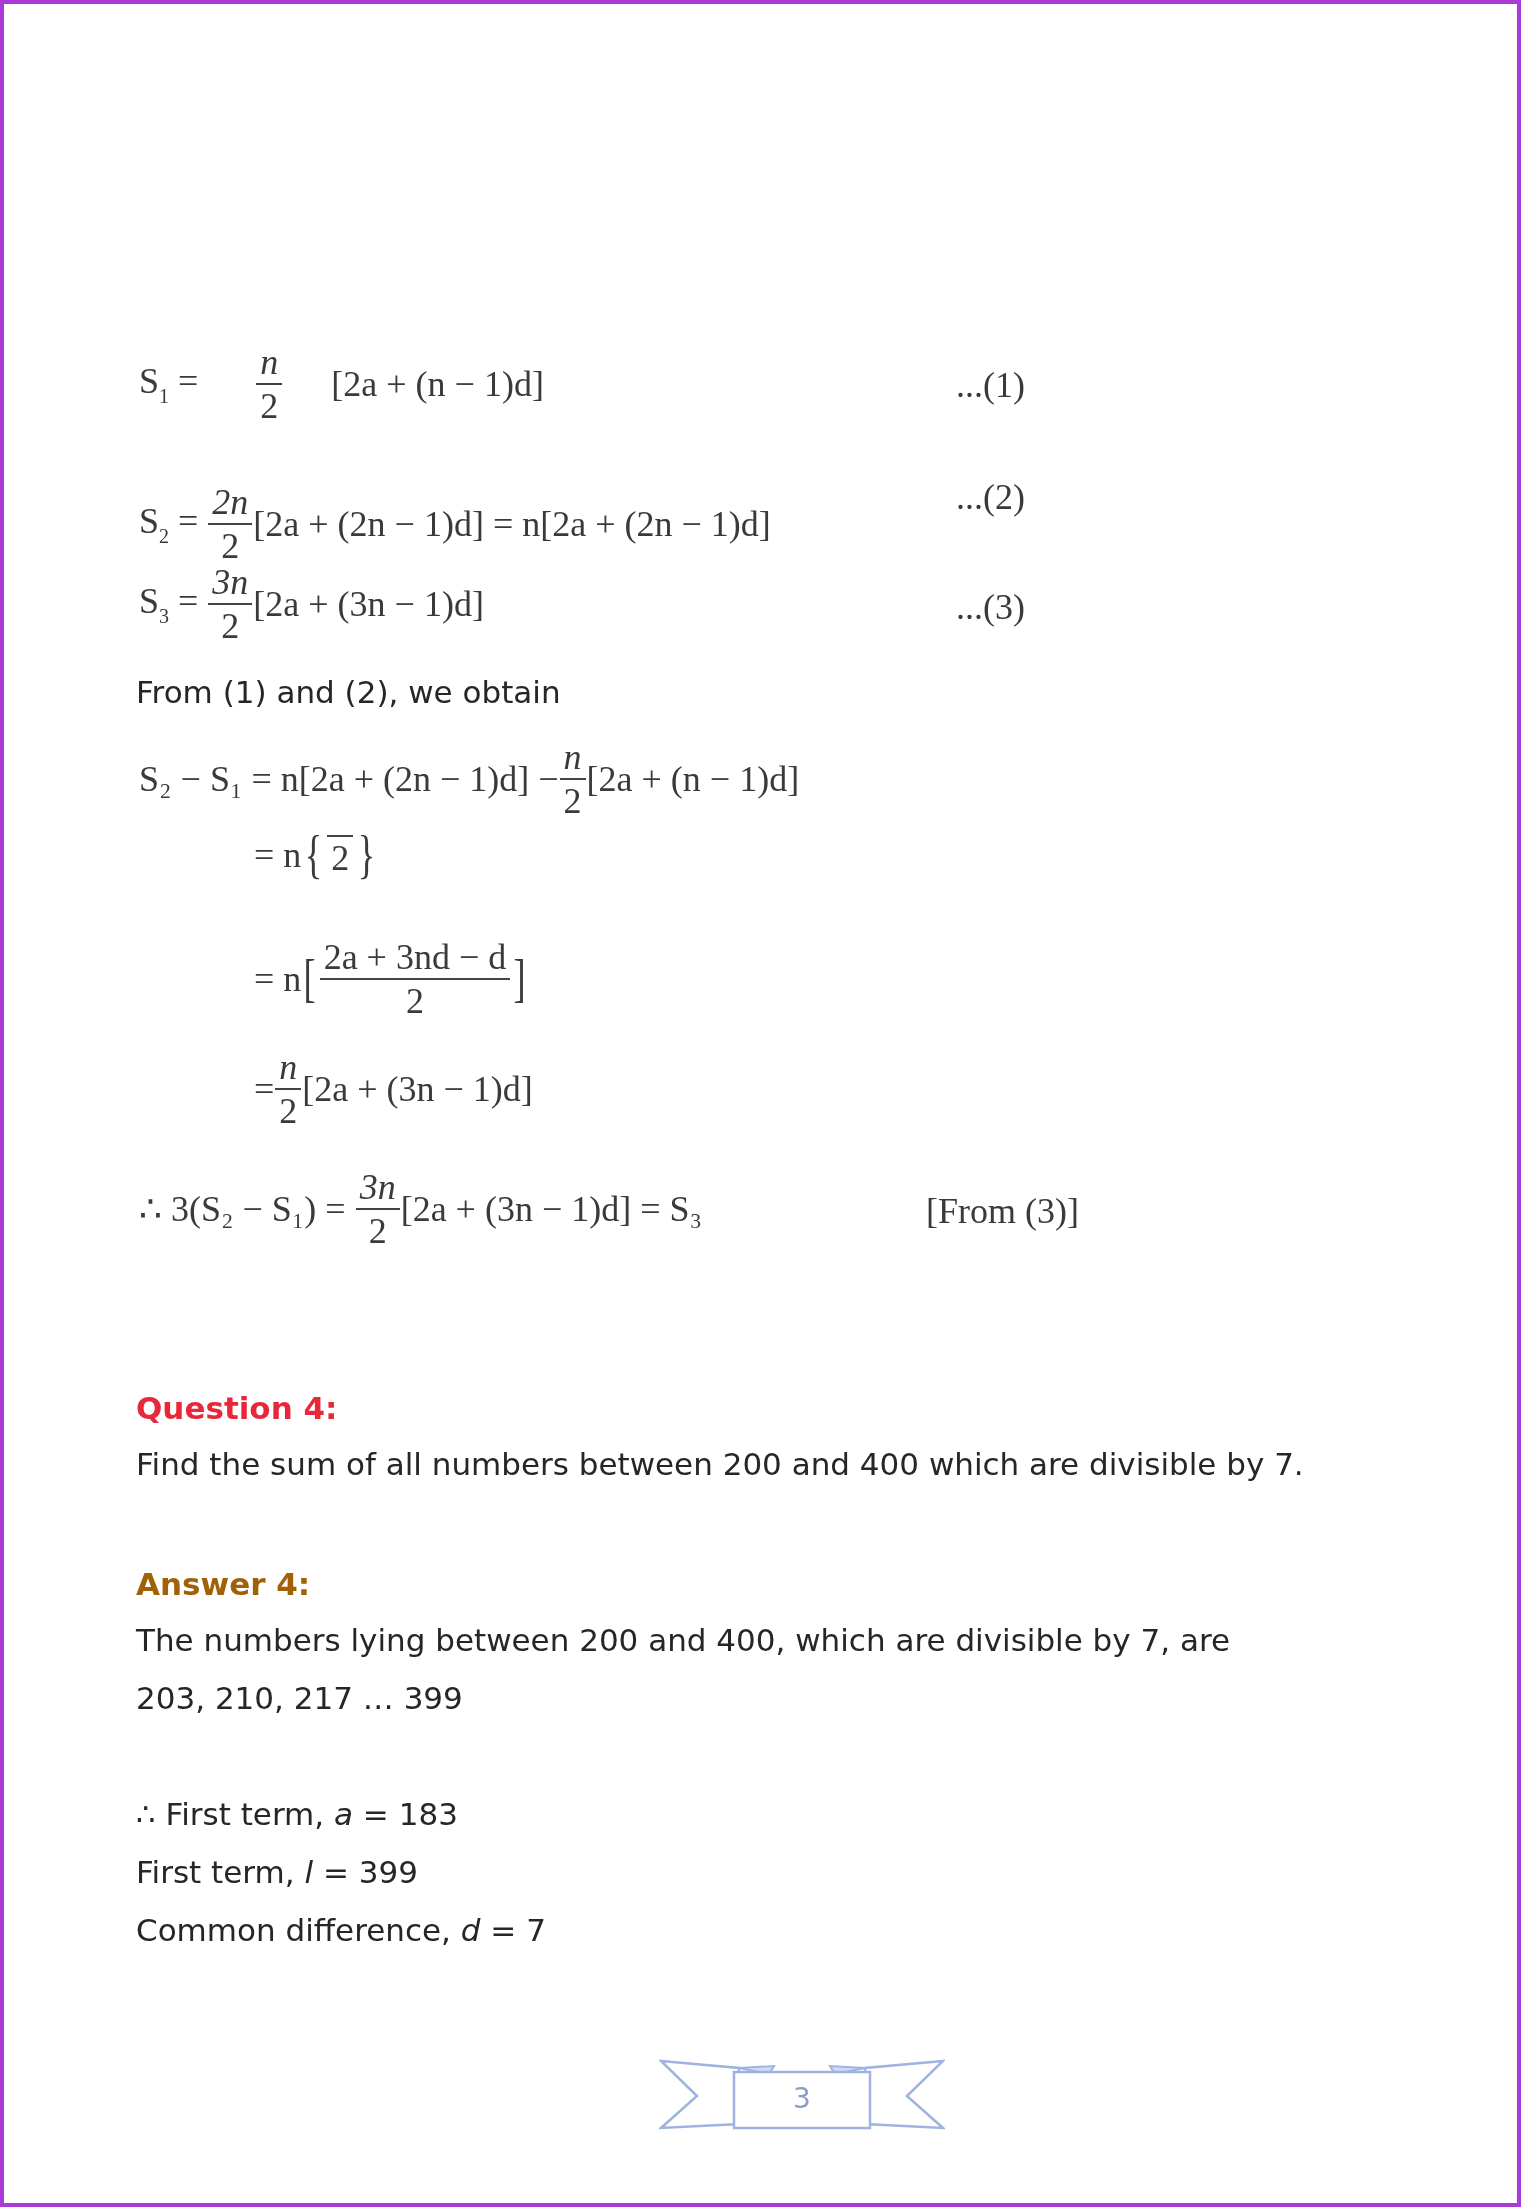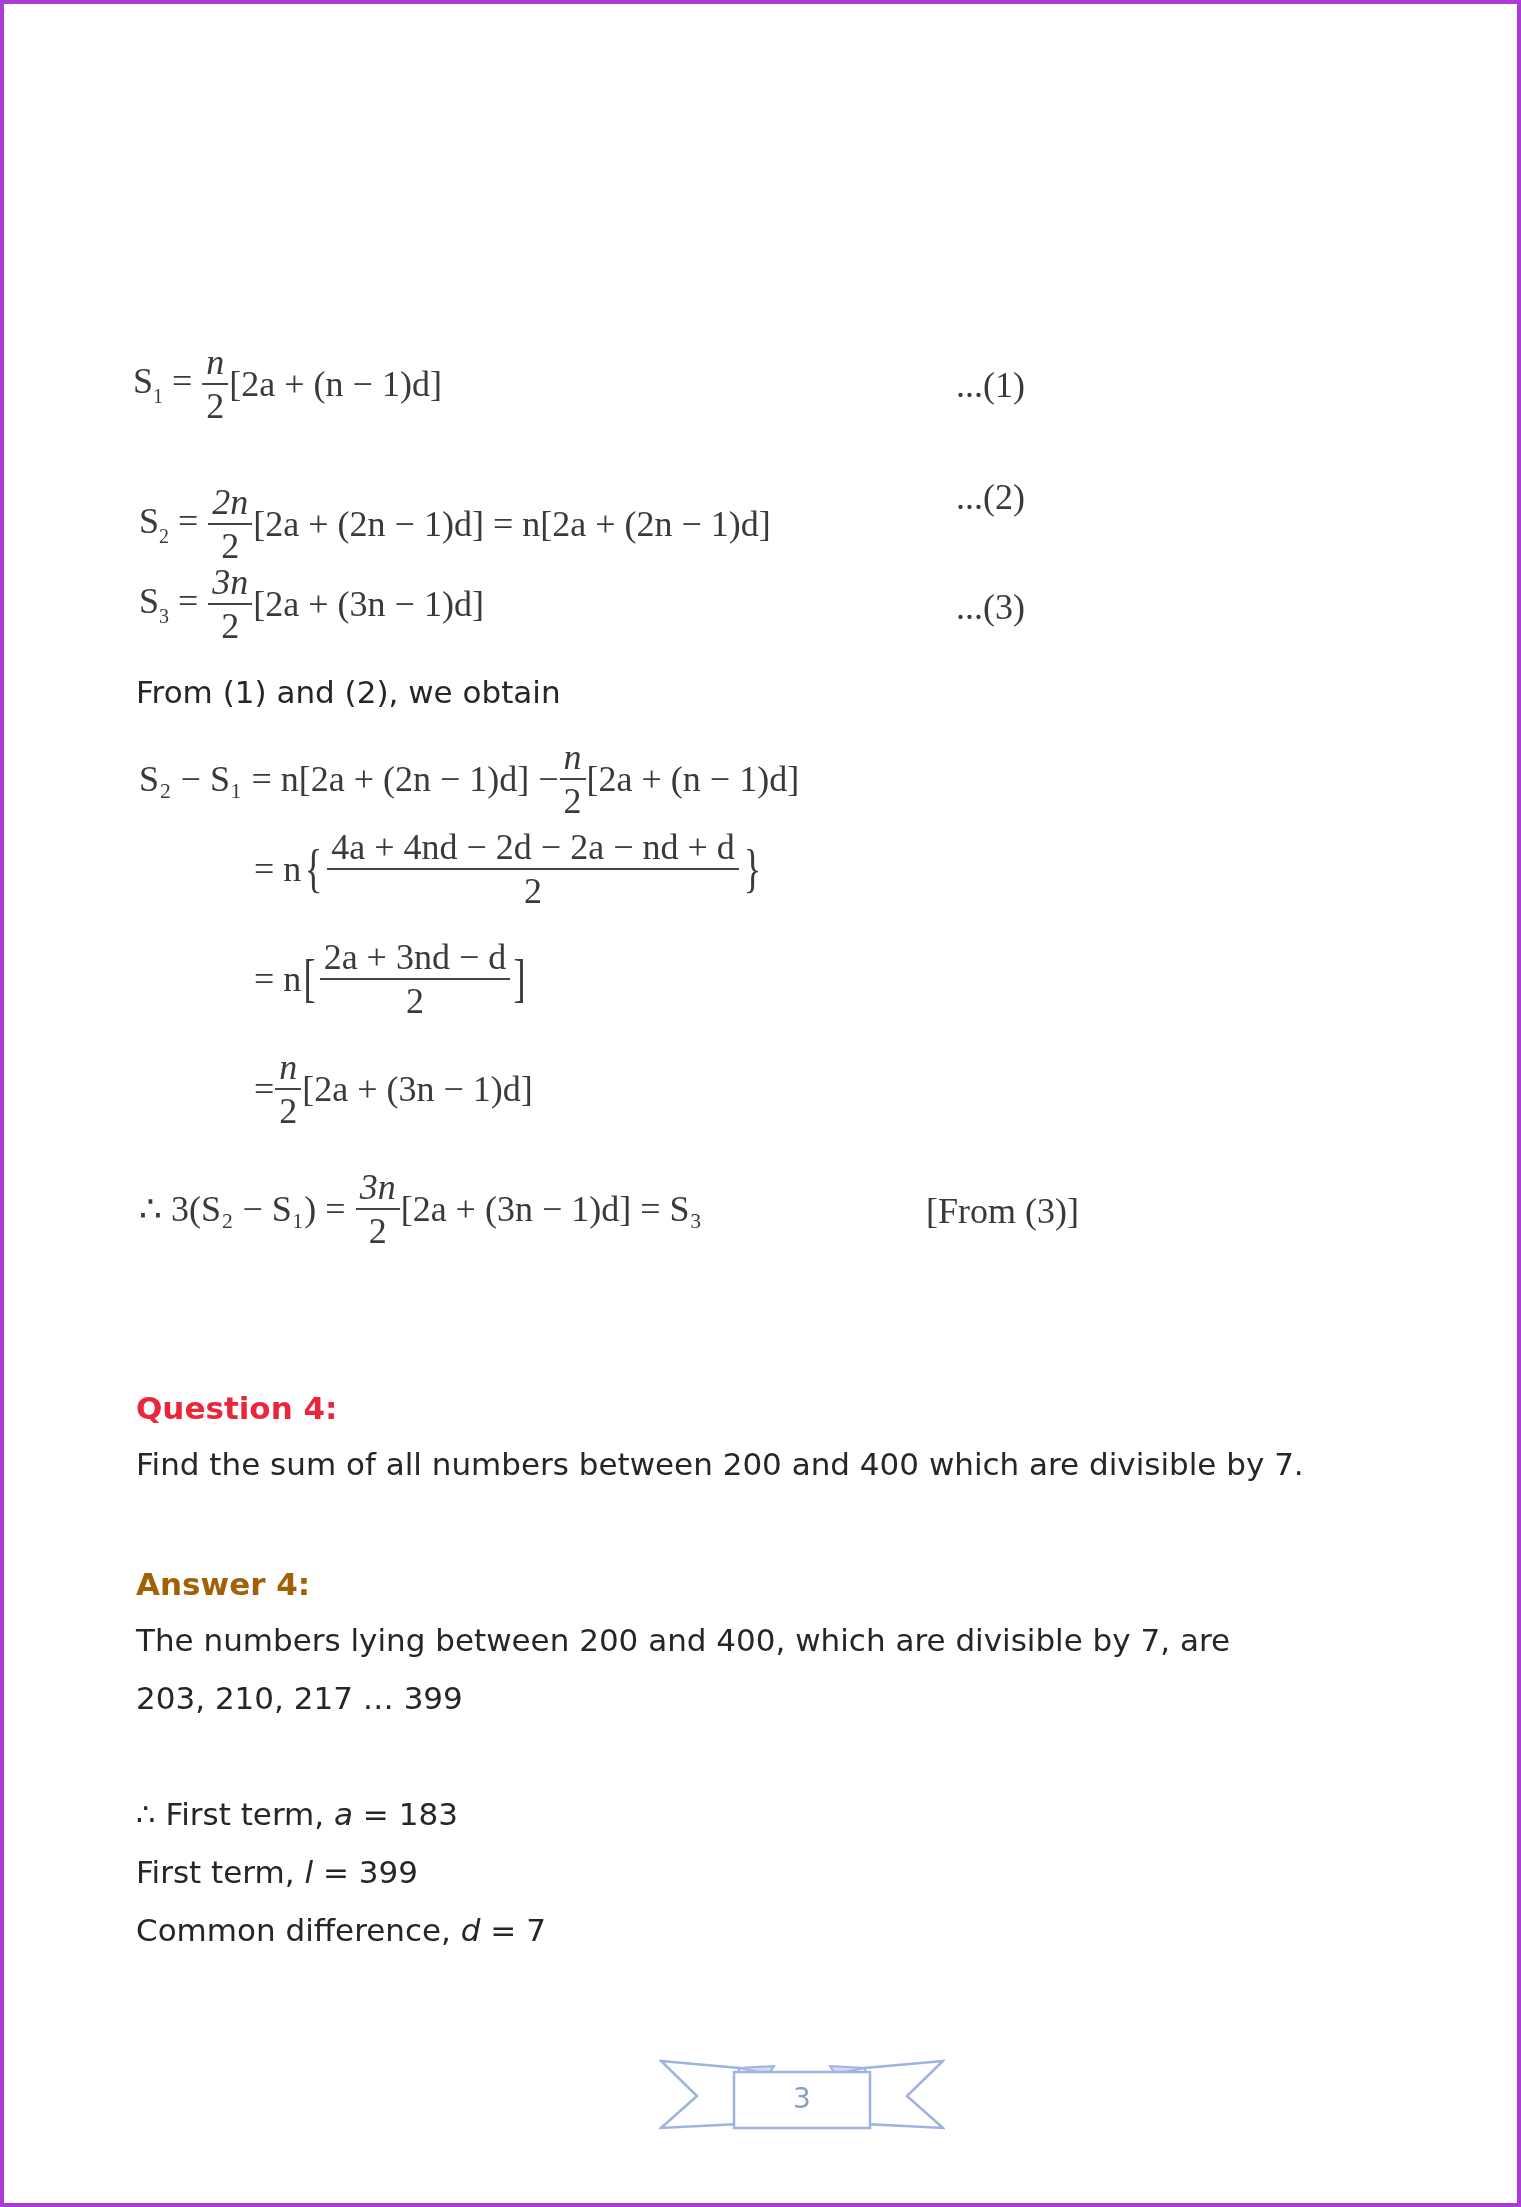--- a/index.html
+++ b/index.html
@@ -30,21 +30,21 @@
   .page-num {
     position: absolute; left: 0; right: 0; top: 18px; text-align: center;
     font-family: "DejaVu Sans", sans-serif; font-size: 28px; color: #8a9ccc;
   }
 </style>
 </head>
 <body>
 
 <div class="page-frame">
 
-  <div class="abs math" style="left:129px; top:340px;">
+  <div class="abs math" style="left:135px; top:340px;gap:48px;">
     <span><span>S</span><span class="sub">1</span>&nbsp;=&nbsp;</span>
     <span class="frac">
       <i class="num">n</i>
       <span class="den">2</span>
     </span>
     <span>[2a + (n − 1)d]</span>
   </div>
   <div class="abs tag" style="left:952px; top:360px;">...(1)</div>
 
   <div class="abs math" style="left:135px; top:472px;margin-top:8px;">
@@ -75,21 +75,20 @@
       <i class="num">n</i>
       <span class="den">2</span>
     </span>
     <span>[2a + (n − 1)d]</span>
   </div>
 
   <div class="abs math" style="left:250px; top:825px;">
     <span>= n</span>
     <span class="big">{</span>
     <span class="frac">
-      <span class="num">4a + 4nd − 2d − 2a − nd + d</span>
       <span class="den">2</span>
     </span>
     <span class="big">}</span>
   </div>
 
   <div class="abs math" style="left:250px; top:935px;">
     <span>= n</span>
     <span class="big">[</span>
     <span class="frac">
       <span class="num">2a + 3nd − d</span>

